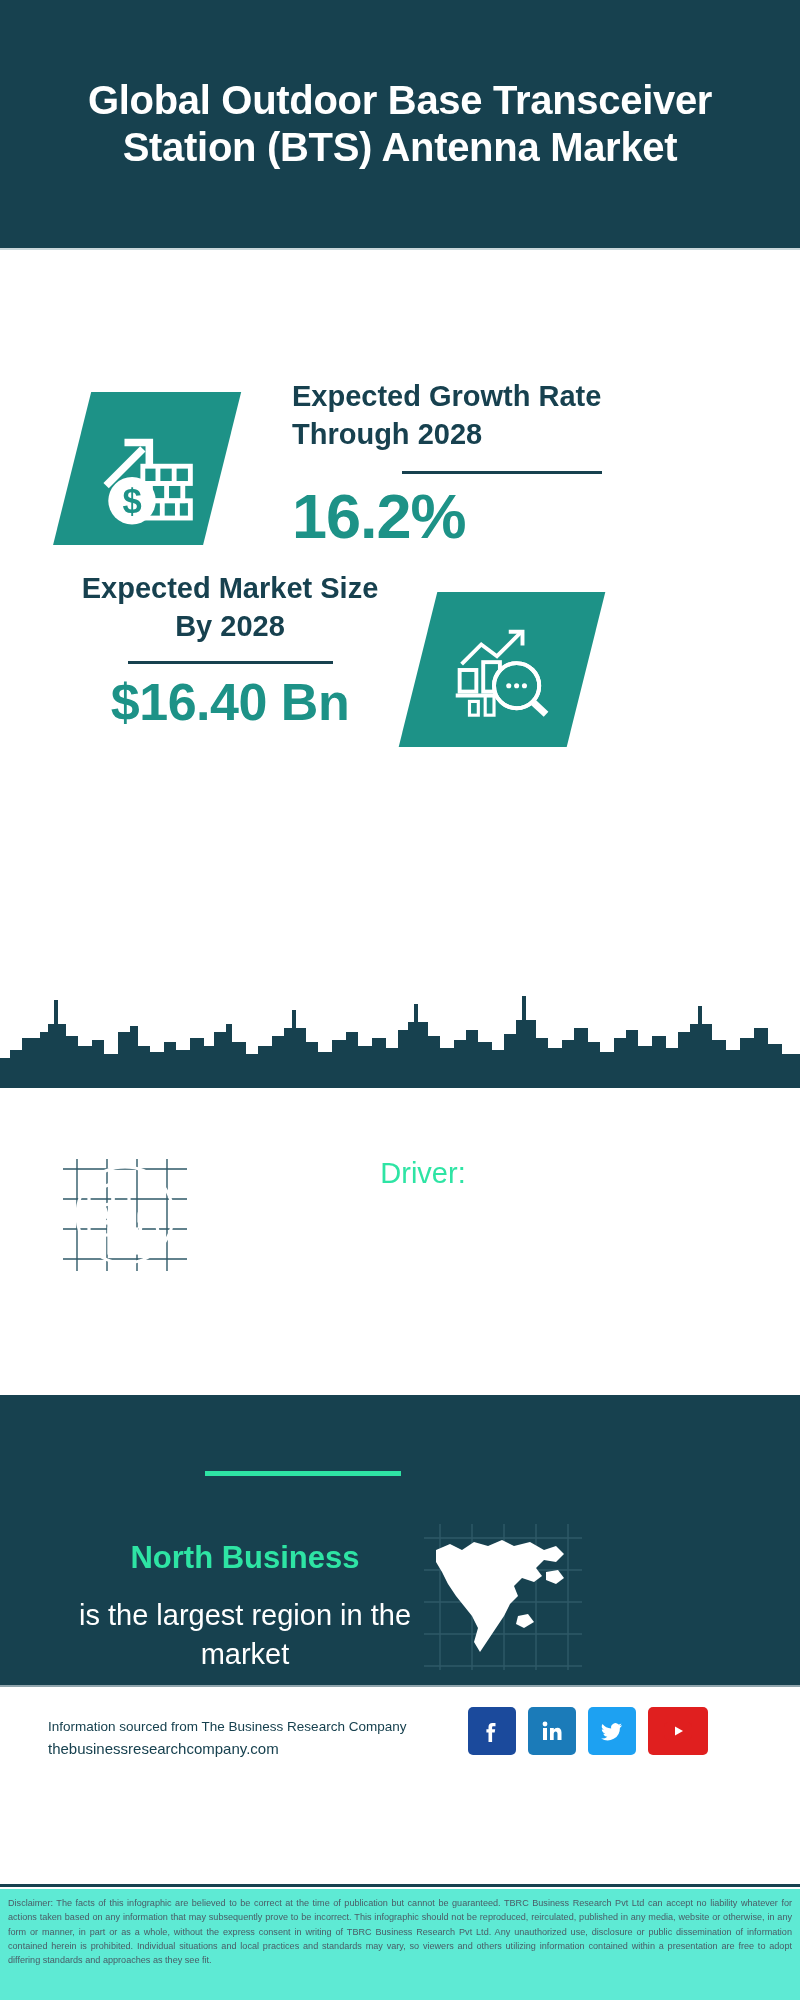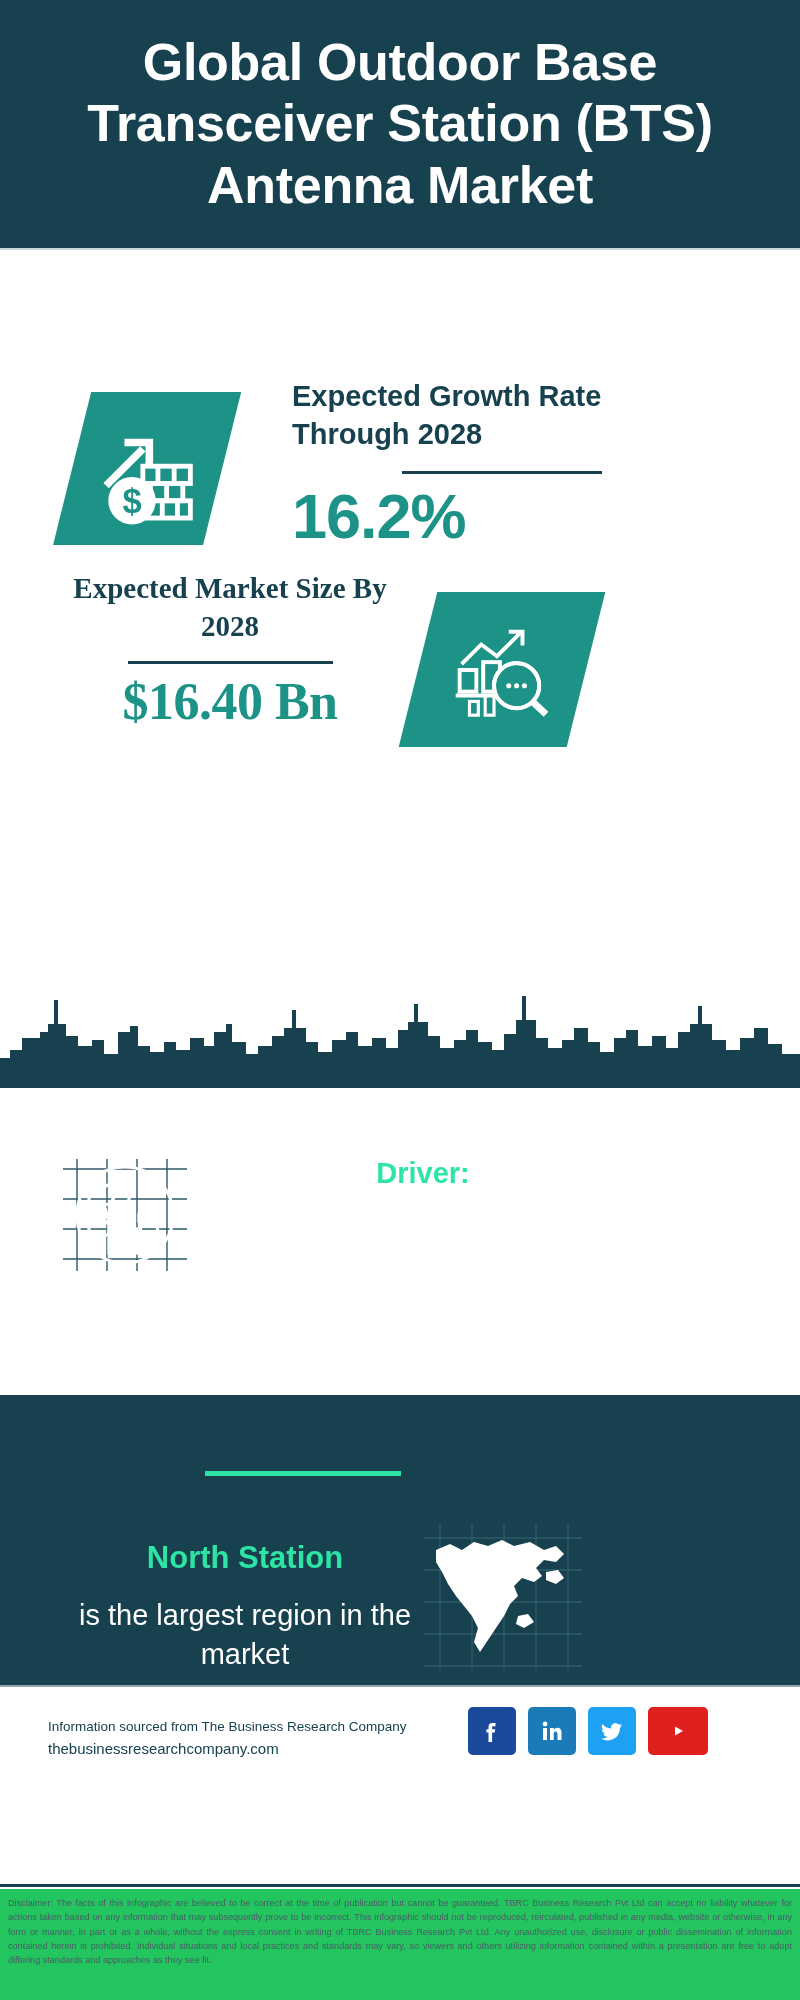--- a/index.html
+++ b/index.html
@@ -11,21 +11,21 @@
   }
   .page { width:800px; height:2000px; position:relative; background:#fff; }
 
   
   .header {
     position:absolute; left:0; top:0; width:800px; height:248px;
     background:#17414f;
     display:flex; align-items:center; justify-content:center;
   }
   .header h1 {
-    color:#ffffff; font-size:52px; font-weight:bold; line-height:1.18;
+    color:#ffffff; font-size:40px; font-weight:bold; line-height:1.18;
     text-align:center; letter-spacing:-0.3px; padding:0 28px;
   }
   .header-rule {
     position:absolute; left:0; top:248px; width:800px; height:2px;
     background:#c9d6da;
   }
 
   
   .sec1 { position:absolute; left:0; top:250px; width:800px; height:458px; background:#fff; }
 
@@ -44,37 +44,37 @@
     font-size:29px; font-weight:bold; line-height:1.3; color:#17414f;
   }
   .s1-divider {
     width:200px; height:3px; background:#17414f; margin:18px auto 6px auto;
   }
   .s1-value {
     font-size:63px; font-weight:bold; color:#1d9287; line-height:1.15; letter-spacing:-1px;
   }
 
   
-  .sec2 { position:absolute; left:0; top:545px; width:780px; height:250px; background:#fff;font-family:Liberation Serif, serif; }
+  .sec2 { position:absolute; left:0; top:545px; width:780px; height:250px; background:#fff; }
   .s2-text { position:absolute; left:60px; top:25px; width:340px; text-align:center; }
   .s2-title { font-size:29px; font-weight:bold; line-height:1.3; color:#17414f; }
   .s2-divider { width:205px; height:3px; background:#17414f; margin:16px auto 8px auto; }
   .s2-value { font-size:52px; font-weight:bold; color:#1d9287; letter-spacing:-0.5px; }
 
   .icon2-wrap { position:absolute; left:418px; top:47px; width:168px; height:155px; }
   .icon2-wrap .para { width:168px; height:155px; }
   .skyline {
     position:absolute; left:0; top:980px; width:800px; height:108px;
     display:block;
   }
 
   
   .driver-icon { position:absolute; left:55px; top:1155px; width:140px; height:120px; }
   .driver-text { position:absolute; left:228px; top:1155px; width:390px; text-align:center; }
-  .driver-label { font-size:29px; font-weight:bold; color:#2ee4a4; line-height:1.25; }
+  .driver-label { font-size:29px; font-weight:normal; color:#2ee4a4; line-height:1.25; }
   .driver-body {
     font-size:22px; font-weight:bold; color:#ffffff; line-height:1.38; margin-top:6px;
   }
 
   .green-rule {
     position:absolute; left:205px; top:1471px; width:196px; height:5px; background:#2ee4a4;
   }
 
   
   .region-text { position:absolute; left:55px; top:1538px; width:380px; text-align:center; }
@@ -101,21 +101,21 @@
   .sq svg { display:block; }
   .sq.fb { background:#1b4a9c; }
   .sq.li { background:#1b7bb9; }
   .sq.tw { background:#1da1f2; }
   .sq.yt { background:#e01f1f; width:60px; }
 
   
   .disc-rule { position:absolute; left:0; top:1884px; width:800px; height:3px; background:#17414f; }
   .disclaimer {
     position:absolute; left:0; top:1889px; width:800px; height:111px;
-    background:#22c55e; padding:7px 8px 0 8px;
+    background:#5eead4; padding:7px 8px 0 8px;
   }
   .disclaimer p {
     font-size:9.1px; line-height:1.58; color:#4a5c66; text-align:justify;
   }
 </style>
 </head>
 <body>
 
 <div class="page">
 
@@ -237,21 +237,21 @@
   </div>
 
   <div class="driver-text">
     <div class="driver-label">Driver:</div>
     <div class="driver-body">Impact Of Mobile Network Expansion On Outdoor Base Transceiver Station (BTS) Antenna Market Growth</div>
   </div>
 
   <div class="green-rule"></div>
 
   <div class="region-text">
-    <div class="region-name">North Station</div>
+    <div class="region-name">North Business</div>
     <div class="region-sub">is the largest region in the market</div>
   </div>
 
   <div class="region-map">
     <svg width="170" height="150" viewBox="0 0 170 150">
       <g stroke="#2f5a68" stroke-width="1.4" fill="none">
         <path d="M6 18 H164 M6 50 H164 M6 82 H164 M6 114 H164 M6 146 H164"></path>
         <path d="M22 4 V150 M54 4 V150 M86 4 V150 M118 4 V150 M150 4 V150"></path>
       </g>
       <path fill="#ffffff" d="M18 30 L32 24 L44 30 L56 22 L70 26 L84 20 L96 26 L112 22 L126 30

